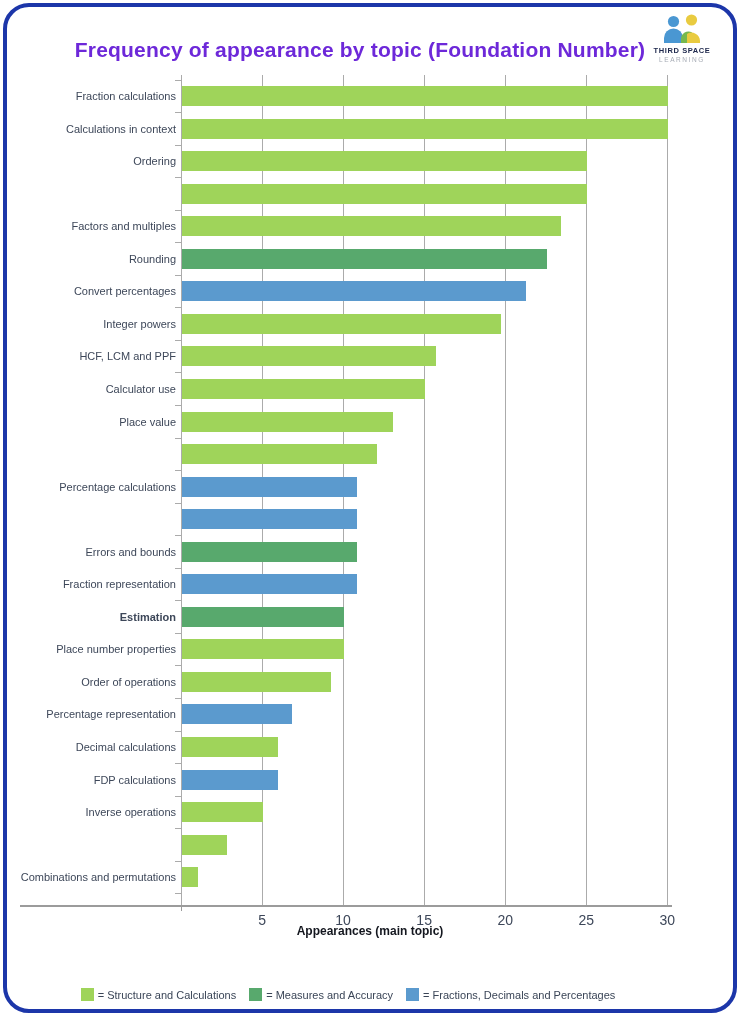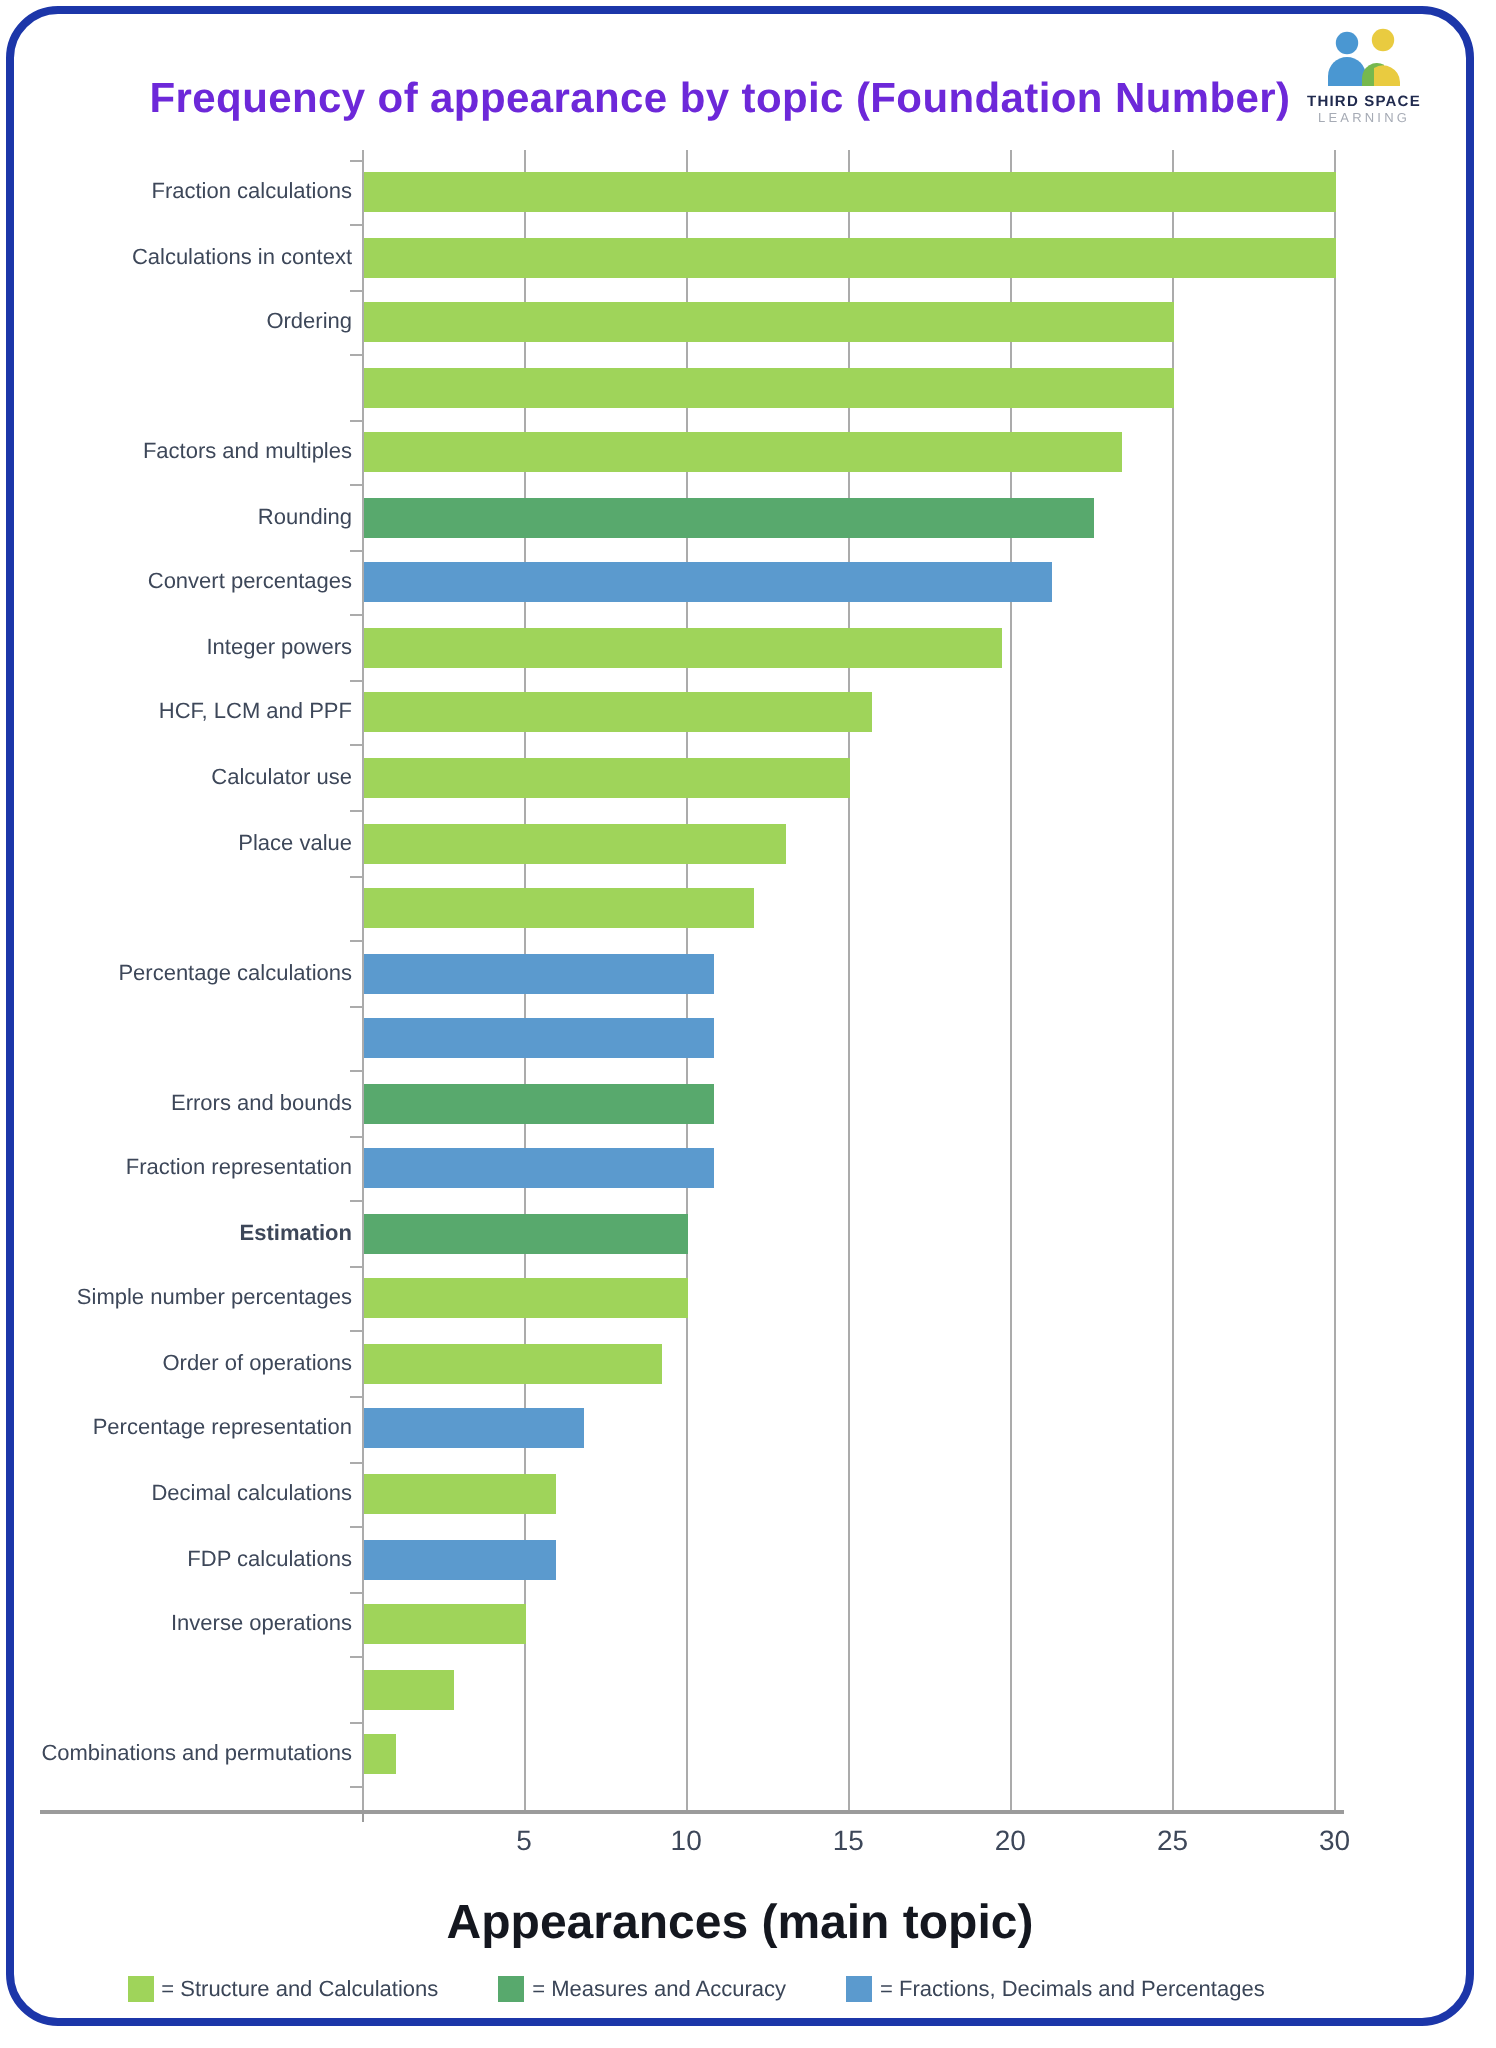--- a/index.html
+++ b/index.html
@@ -30,26 +30,26 @@
     position:absolute;left:0;width:176px;text-align:right;
     font-size:11px;color:#3d4759;line-height:20px;
     white-space:nowrap;
   }
   .bar{position:absolute;height:20px;}
   .xtick{
     position:absolute;width:44px;text-align:center;
     font-size:14px;color:#3d4759;
   }
   .xlabel{
-    position:absolute;top:948px;left:30px;width:680px;text-align:center;
-    font-size:24px;font-weight:bold;color:#14171f;
+    position:absolute;top:924px;left:30px;width:680px;text-align:center;
+    font-size:12px;font-weight:bold;color:#14171f;
   }
   .legend{
     position:absolute;top:988px;left:0;width:696px;
-    display:flex;justify-content:center;align-items:flex-start;gap:30px;
+    display:flex;justify-content:center;align-items:flex-start;gap:13px;
   }
   .legend-item{display:flex;align-items:center;gap:4px;}
   .swatch{width:13px;height:13px;display:inline-block;}
   .legend-label{font-size:11px;color:#3a4557;white-space:nowrap;}
 </style>
 </head>
 <body>
 
 <div class="frame"></div>
 
@@ -127,21 +127,21 @@
     <div class="bar" style="left: 182px; top: 444.05px; width: 194.52px; background: rgb(159, 212, 90);"></div>
     <div class="cat-label" style="top: 476.6px;">Percentage calculations</div>
     <div class="bar" style="left: 182px; top: 476.6px; width: 175.068px; background: rgb(91, 154, 206);"></div>
     <div class="bar" style="left: 182px; top: 509.15px; width: 175.068px; background: rgb(91, 154, 206);"></div>
     <div class="cat-label" style="top: 541.7px;">Errors and bounds</div>
     <div class="bar" style="left: 182px; top: 541.7px; width: 175.068px; background: rgb(88, 169, 109);"></div>
     <div class="cat-label" style="top: 574.25px;">Fraction representation</div>
     <div class="bar" style="left: 182px; top: 574.25px; width: 175.068px; background: rgb(91, 154, 206);"></div>
     <div class="cat-label" style="top: 606.8px; font-weight: bold;">Estimation</div>
     <div class="bar" style="left: 182px; top: 606.8px; width: 162.1px; background: rgb(88, 169, 109);"></div>
-    <div class="cat-label" style="top: 639.35px;">Simple number percentages</div>
+    <div class="cat-label" style="top: 639.35px;">Place number properties</div>
     <div class="bar" style="left: 182px; top: 639.35px; width: 162.1px; background: rgb(159, 212, 90);"></div>
     <div class="cat-label" style="top: 671.9px;">Order of operations</div>
     <div class="bar" style="left: 182px; top: 671.9px; width: 149.132px; background: rgb(159, 212, 90);"></div>
     <div class="cat-label" style="top: 704.45px;">Percentage representation</div>
     <div class="bar" style="left: 182px; top: 704.45px; width: 110.228px; background: rgb(91, 154, 206);"></div>
     <div class="cat-label" style="top: 737px;">Decimal calculations</div>
     <div class="bar" style="left: 182px; top: 737px; width: 95.639px; background: rgb(159, 212, 90);"></div>
     <div class="cat-label" style="top: 769.55px;">FDP calculations</div>
     <div class="bar" style="left: 182px; top: 769.55px; width: 95.639px; background: rgb(91, 154, 206);"></div>
     <div class="cat-label" style="top: 802.1px;">Inverse operations</div>

